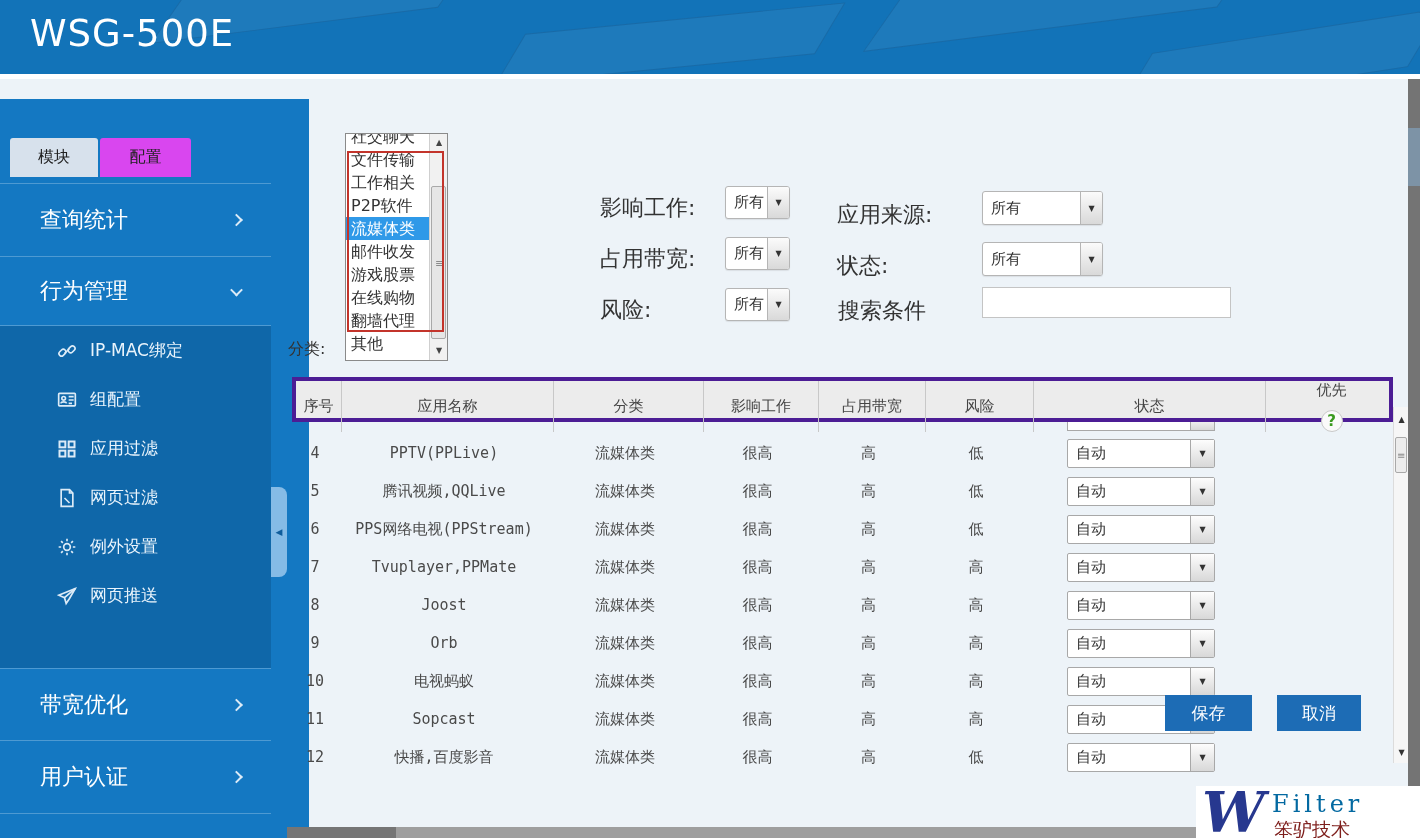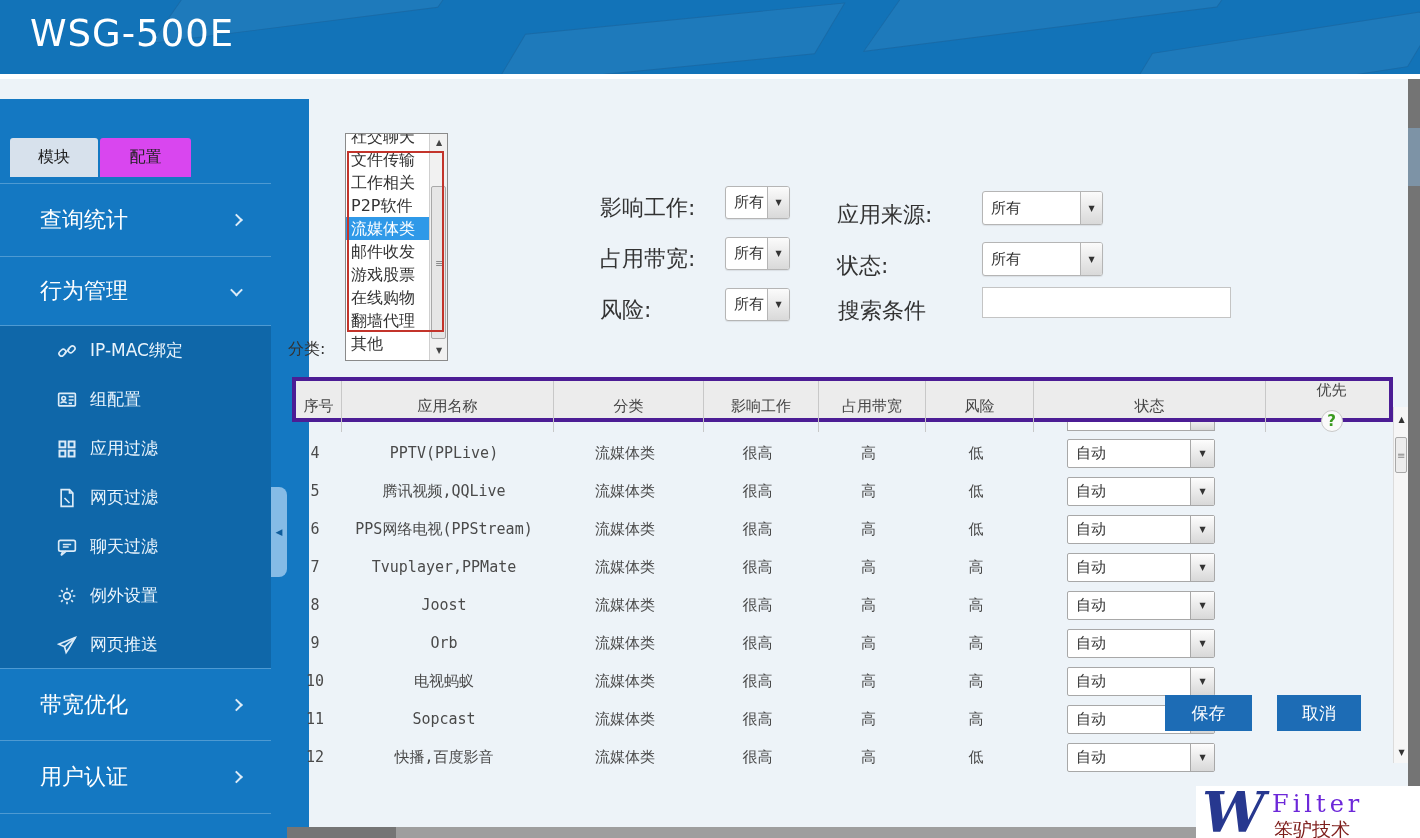--- a/index.html
+++ b/index.html
@@ -95,21 +95,21 @@
   .vs-thumb .grip { position:absolute; left:1px; top:50%; transform:translateY(-50%); color:#8a8a8a; font-size:10px; }
 
   
   .act-btn { position:absolute; top:695px; height:36px; background:#1d6cb5; color:#fff; font-size:17px; border:none; display:flex; align-items:center; justify-content:center; z-index:30; cursor:default; }
   .btn-save { left:1165px; width:87px; }
   .btn-cancel { left:1277px; width:84px; }
 
   
   .watermark { position:absolute; left:1196px; top:786px; width:224px; height:52px; background:#fff; z-index:40; }
   .wm-w { position:absolute; left:6px; top:-2px; font-family:"DejaVu Serif", serif; font-weight:bold; font-style:italic; font-size:56px; line-height:56px; color:#27388f; }
-  .wm-name { position:absolute; left:76px; top:4px; font-family:"DejaVu Serif", serif; font-size:24px; letter-spacing:4px; color:#6d28d9; }
+  .wm-name { position:absolute; left:76px; top:4px; font-family:"DejaVu Serif", serif; font-size:24px; letter-spacing:4px; color:#0369a1; }
   .wm-co { position:absolute; left:78px; top:31px; font-size:19px; color:#7e1f1c; }
 </style>
 </head>
 <body>
 
 <div id="app">
 
   <div class="banner">
     <div class="streak s1"></div>
     <div class="streak s2"></div>
@@ -169,30 +169,20 @@
         </div>
         <div class="subitem">
           <span style="display:flex">
             <svg viewBox="0 0 24 24" fill="none" stroke="#dcebf7" stroke-width="2">
               <path d="M5 2h10l4 4v16H5z"></path>
               <path d="M15 2v4h4"></path>
               <path d="M9 12l6 6"></path>
             </svg>
           </span>
           <span>网页过滤</span>
-        </div>
-        <div class="subitem">
-          <span style="display:flex">
-            <svg viewBox="0 0 24 24" fill="none" stroke="#dcebf7" stroke-width="2">
-              <rect x="2" y="4" width="20" height="13" rx="2"></rect>
-              <path d="M7 17l-2 5 6-5"></path>
-              <path d="M7 9h10M7 12h7"></path>
-            </svg>
-          </span>
-          <span>聊天过滤</span>
         </div>
         <div class="subitem">
           <span style="display:flex">
             <svg viewBox="0 0 24 24" fill="none" stroke="#dcebf7" stroke-width="2">
               <circle cx="12" cy="12" r="4"></circle>
               <path d="M12 2v3M12 19v3M2 12h3M19 12h3M4.9 4.9l2.1 2.1M17 17l2.1 2.1M19.1 4.9L17 7M7 17l-2.1 2.1"></path>
             </svg>
           </span>
           <span>例外设置</span>
         </div>

